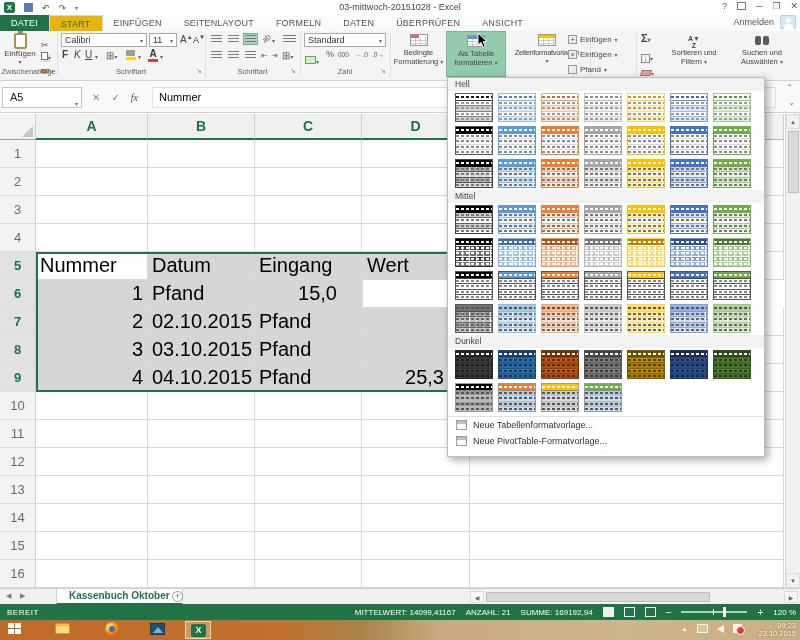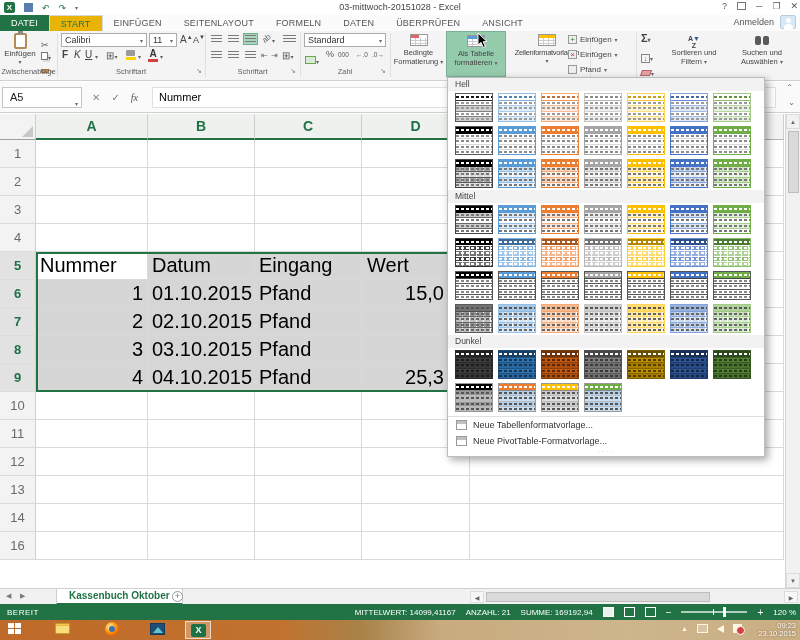--- a/index.html
+++ b/index.html
@@ -365,21 +365,20 @@
           <div class="rowhdr selrow">5</div>
           <div class="cell selcell activecell" style="width: 112px;">Nummer</div>
           <div class="cell selcell" style="width: 107px;">Datum</div>
           <div class="cell selcell" style="width: 108px;">Eingang</div>
           <div class="cell selcell" style="width: 107px;">Wert</div>
           <div class="cell" style="width: 314px;"></div>
         </div>
         <div class="grow">
           <div class="rowhdr selrow">6</div>
           <div class="cell selcell" style="width: 112px; text-align: right;">1</div>
-          <div class="cell selcell" style="width: 107px; text-align: right;">01.10.2015</div>
           <div class="cell selcell" style="width: 107px;">Pfand</div>
           <div class="cell selcell" style="width: 108px; text-align: right; padding-right: 25px;">15,0</div>
           <div class="cell" style="width: 314px;"></div>
         </div>
         <div class="grow">
           <div class="rowhdr selrow">7</div>
           <div class="cell selcell" style="width: 112px; text-align: right;">2</div>
           <div class="cell selcell" style="width: 107px; text-align: right;">02.10.2015</div>
           <div class="cell selcell" style="width: 107px;">Pfand</div>
           <div class="cell selcell" style="width: 108px;"></div>
@@ -428,20 +427,28 @@
         <div class="grow">
           <div class="rowhdr">13</div>
           <div class="cell" style="width: 112px;"></div>
           <div class="cell" style="width: 107px;"></div>
           <div class="cell" style="width: 107px;"></div>
           <div class="cell" style="width: 108px;"></div>
           <div class="cell" style="width: 314px;"></div>
         </div>
         <div class="grow">
           <div class="rowhdr">14</div>
+          <div class="cell" style="width: 112px;"></div>
+          <div class="cell" style="width: 107px;"></div>
+          <div class="cell" style="width: 107px;"></div>
+          <div class="cell" style="width: 108px;"></div>
+          <div class="cell" style="width: 314px;"></div>
+        </div>
+        <div class="grow">
+          <div class="rowhdr">15</div>
           <div class="cell" style="width: 112px;"></div>
           <div class="cell" style="width: 107px;"></div>
           <div class="cell" style="width: 107px;"></div>
           <div class="cell" style="width: 108px;"></div>
           <div class="cell" style="width: 314px;"></div>
         </div>
         <div class="grow">
           <div class="rowhdr">16</div>
           <div class="cell" style="width: 112px;"></div>
           <div class="cell" style="width: 107px;"></div>

